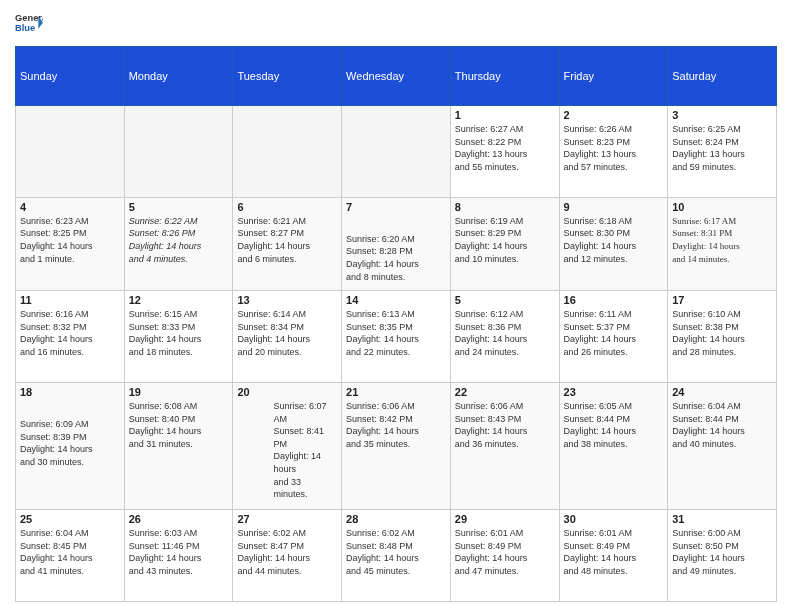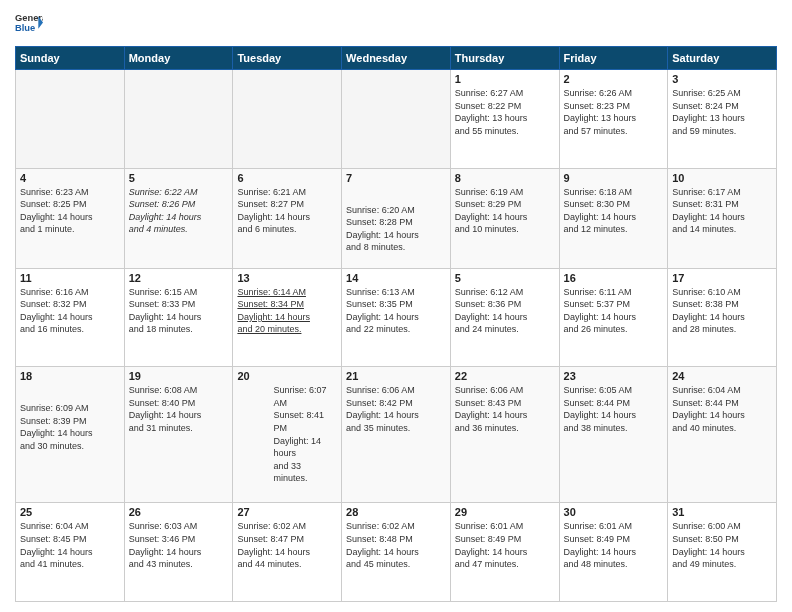--- a/index.html
+++ b/index.html
@@ -46,25 +46,25 @@
       font-weight: normal;
     }
     .calendar {
       flex: 1;
       border: 1px solid #ccc;
       border-collapse: collapse;
       width: 100%;
       table-layout: fixed;
     }
     .calendar th {
-      background: #0c4a6e;
+      background: #1d4ed8;
       color: #fff;
       font-size: 11px;
-      font-weight: bold;
-      padding: 5px 4px;
+      font-weight: normal;
+      padding: 23px 4px;
       text-align: left;
       border: 1px solid #1a5fa8;
     }
     .calendar td {
       border: 1px solid #ccc;
       vertical-align: top;
       padding: 3px 4px;
       font-size: 9.5px;
       color: #333;
       background: #fff;
@@ -185,21 +185,21 @@
           </td>
           <td>
             <span class="day-number">9</span>
             <div class="day-info" style="white-space: pre-line;">Sunrise: 6:18 AM
 Sunset: 8:30 PM
 Daylight: 14 hours
 and 12 minutes.</div>
           </td>
           <td>
             <span class="day-number">10</span>
-            <div class="day-info" style="white-space: pre-line;">Sunrise: 6:17 AM
+            <div class="day-info" style="white-space: pre-line; font-family: Liberation Serif, serif;">Sunrise: 6:17 AM
 Sunset: 8:31 PM
 Daylight: 14 hours
 and 14 minutes.</div>
           </td>
         </tr>
         <tr>
           <td>
             <span class="day-number">11</span>
             <div class="day-info" style="white-space: pre-line;">Sunrise: 6:16 AM
 Sunset: 8:32 PM
@@ -208,21 +208,21 @@
           </td>
           <td>
             <span class="day-number">12</span>
             <div class="day-info" style="white-space: pre-line;">Sunrise: 6:15 AM
 Sunset: 8:33 PM
 Daylight: 14 hours
 and 18 minutes.</div>
           </td>
           <td>
             <span class="day-number">13</span>
-            <div class="day-info" style="white-space: pre-line; text-decoration: underline;">Sunrise: 6:14 AM
+            <div class="day-info" style="white-space: pre-line;">Sunrise: 6:14 AM
 Sunset: 8:34 PM
 Daylight: 14 hours
 and 20 minutes.</div>
           </td>
           <td>
             <span class="day-number">14</span>
             <div class="day-info" style="white-space: pre-line;">Sunrise: 6:13 AM
 Sunset: 8:35 PM
 Daylight: 14 hours
 and 22 minutes.</div>
@@ -304,21 +304,21 @@
           <td>
             <span class="day-number">25</span>
             <div class="day-info" style="white-space: pre-line;">Sunrise: 6:04 AM
 Sunset: 8:45 PM
 Daylight: 14 hours
 and 41 minutes.</div>
           </td>
           <td>
             <span class="day-number">26</span>
             <div class="day-info" style="white-space: pre-line;">Sunrise: 6:03 AM
-Sunset: 3:46 PM
+Sunset: 11:46 PM
 Daylight: 14 hours
 and 43 minutes.</div>
           </td>
           <td>
             <span class="day-number">27</span>
             <div class="day-info" style="white-space: pre-line;">Sunrise: 6:02 AM
 Sunset: 8:47 PM
 Daylight: 14 hours
 and 44 minutes.</div>
           </td>

